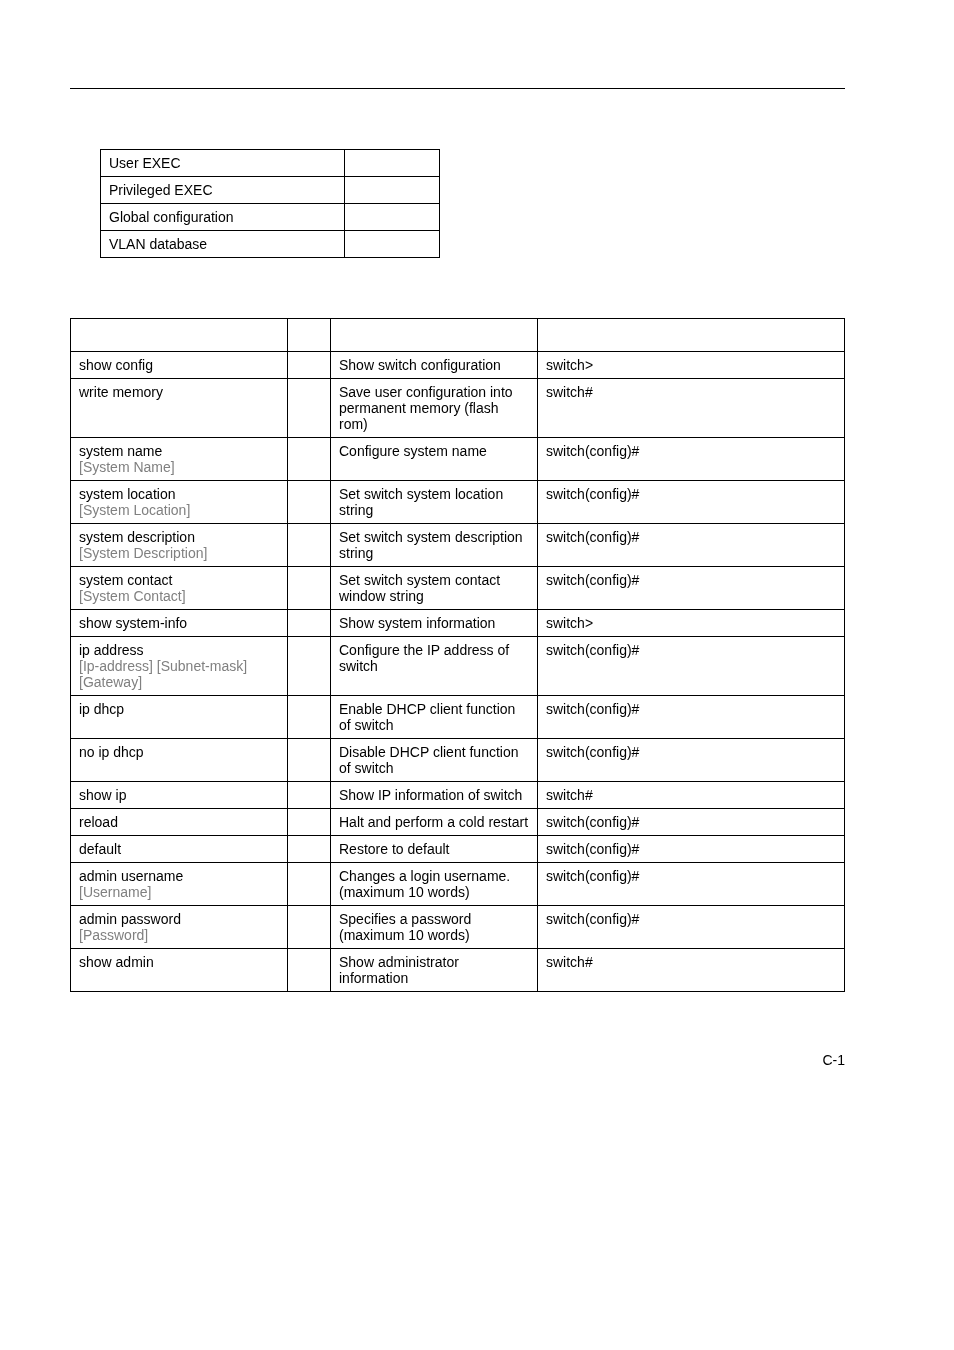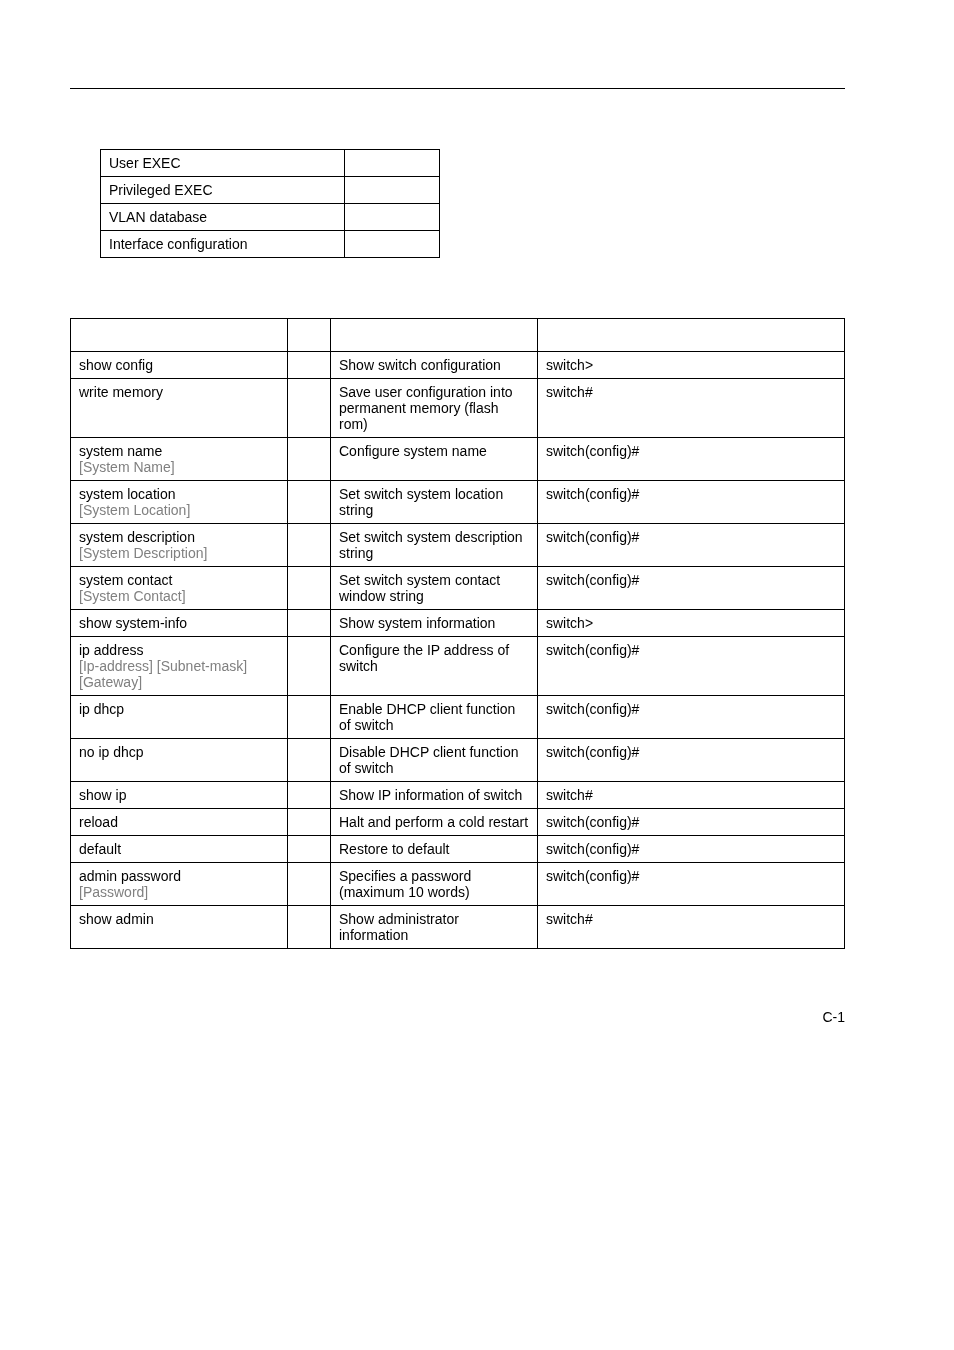--- a/index.html
+++ b/index.html
@@ -66,25 +66,25 @@
     <tbody id="modes-body">
         <tr>
           <td>User EXEC</td>
           <td></td>
         </tr>
         <tr>
           <td>Privileged EXEC</td>
           <td></td>
         </tr>
         <tr>
-          <td>VLAN database</td>
+          <td>Global configuration</td>
           <td></td>
         </tr>
         <tr>
-          <td>Interface configuration</td>
+          <td>VLAN database</td>
           <td></td>
         </tr>
       </tbody>
   </table>
 
   <table class="cmd-table">
     <tbody id="cmd-body">
         <tr class="header-row">
           <td class="c-cmd"></td>
           <td class="c-lvl"></td>
@@ -163,20 +163,26 @@
           <td class="c-desc">Halt and perform a cold restart</td>
           <td class="c-def">switch(config)#</td>
         </tr>
         <tr>
           <td class="c-cmd"><span>default</span></td>
           <td class="c-lvl"></td>
           <td class="c-desc">Restore to default</td>
           <td class="c-def">switch(config)#</td>
         </tr>
         <tr>
+          <td class="c-cmd"><span>admin username</span><br><span class="param">[Username]</span></td>
+          <td class="c-lvl"></td>
+          <td class="c-desc">Changes a login username. (maximum 10 words)</td>
+          <td class="c-def">switch(config)#</td>
+        </tr>
+        <tr>
           <td class="c-cmd"><span>admin password</span><br><span class="param">[Password]</span></td>
           <td class="c-lvl"></td>
           <td class="c-desc">Specifies a password (maximum 10 words)</td>
           <td class="c-def">switch(config)#</td>
         </tr>
         <tr>
           <td class="c-cmd"><span>show admin</span></td>
           <td class="c-lvl"></td>
           <td class="c-desc">Show administrator information</td>
           <td class="c-def">switch#</td>

